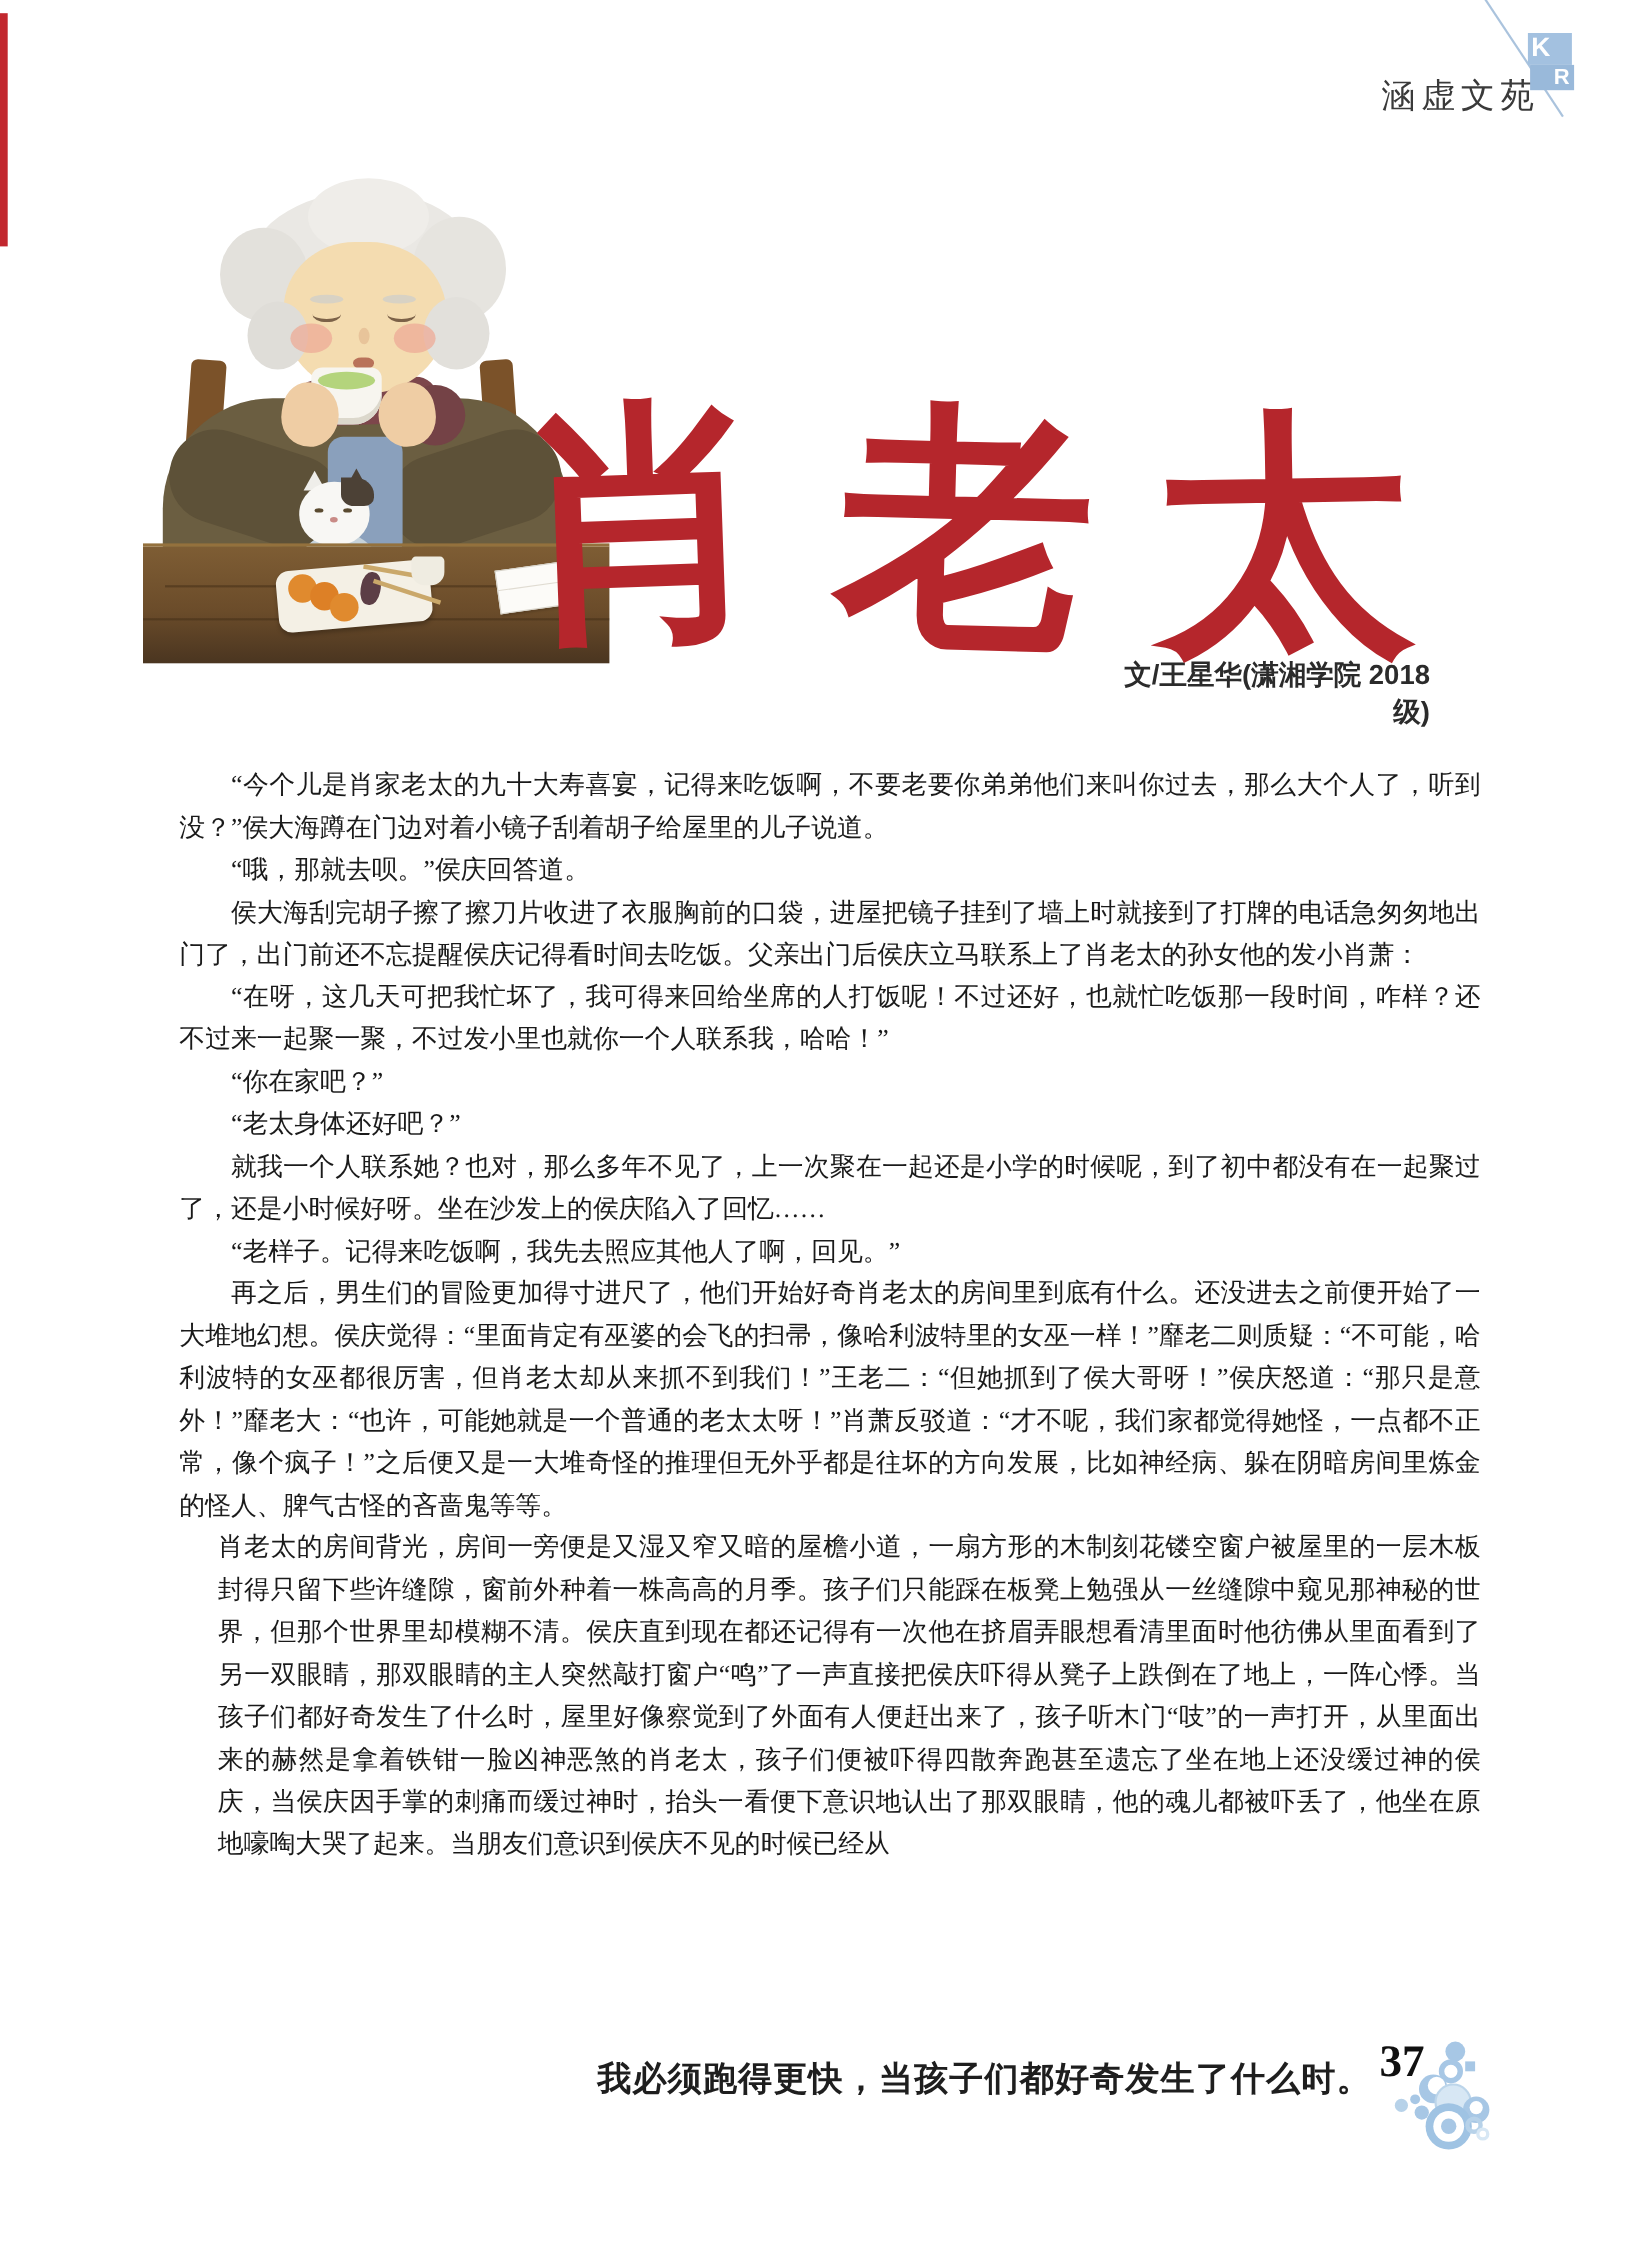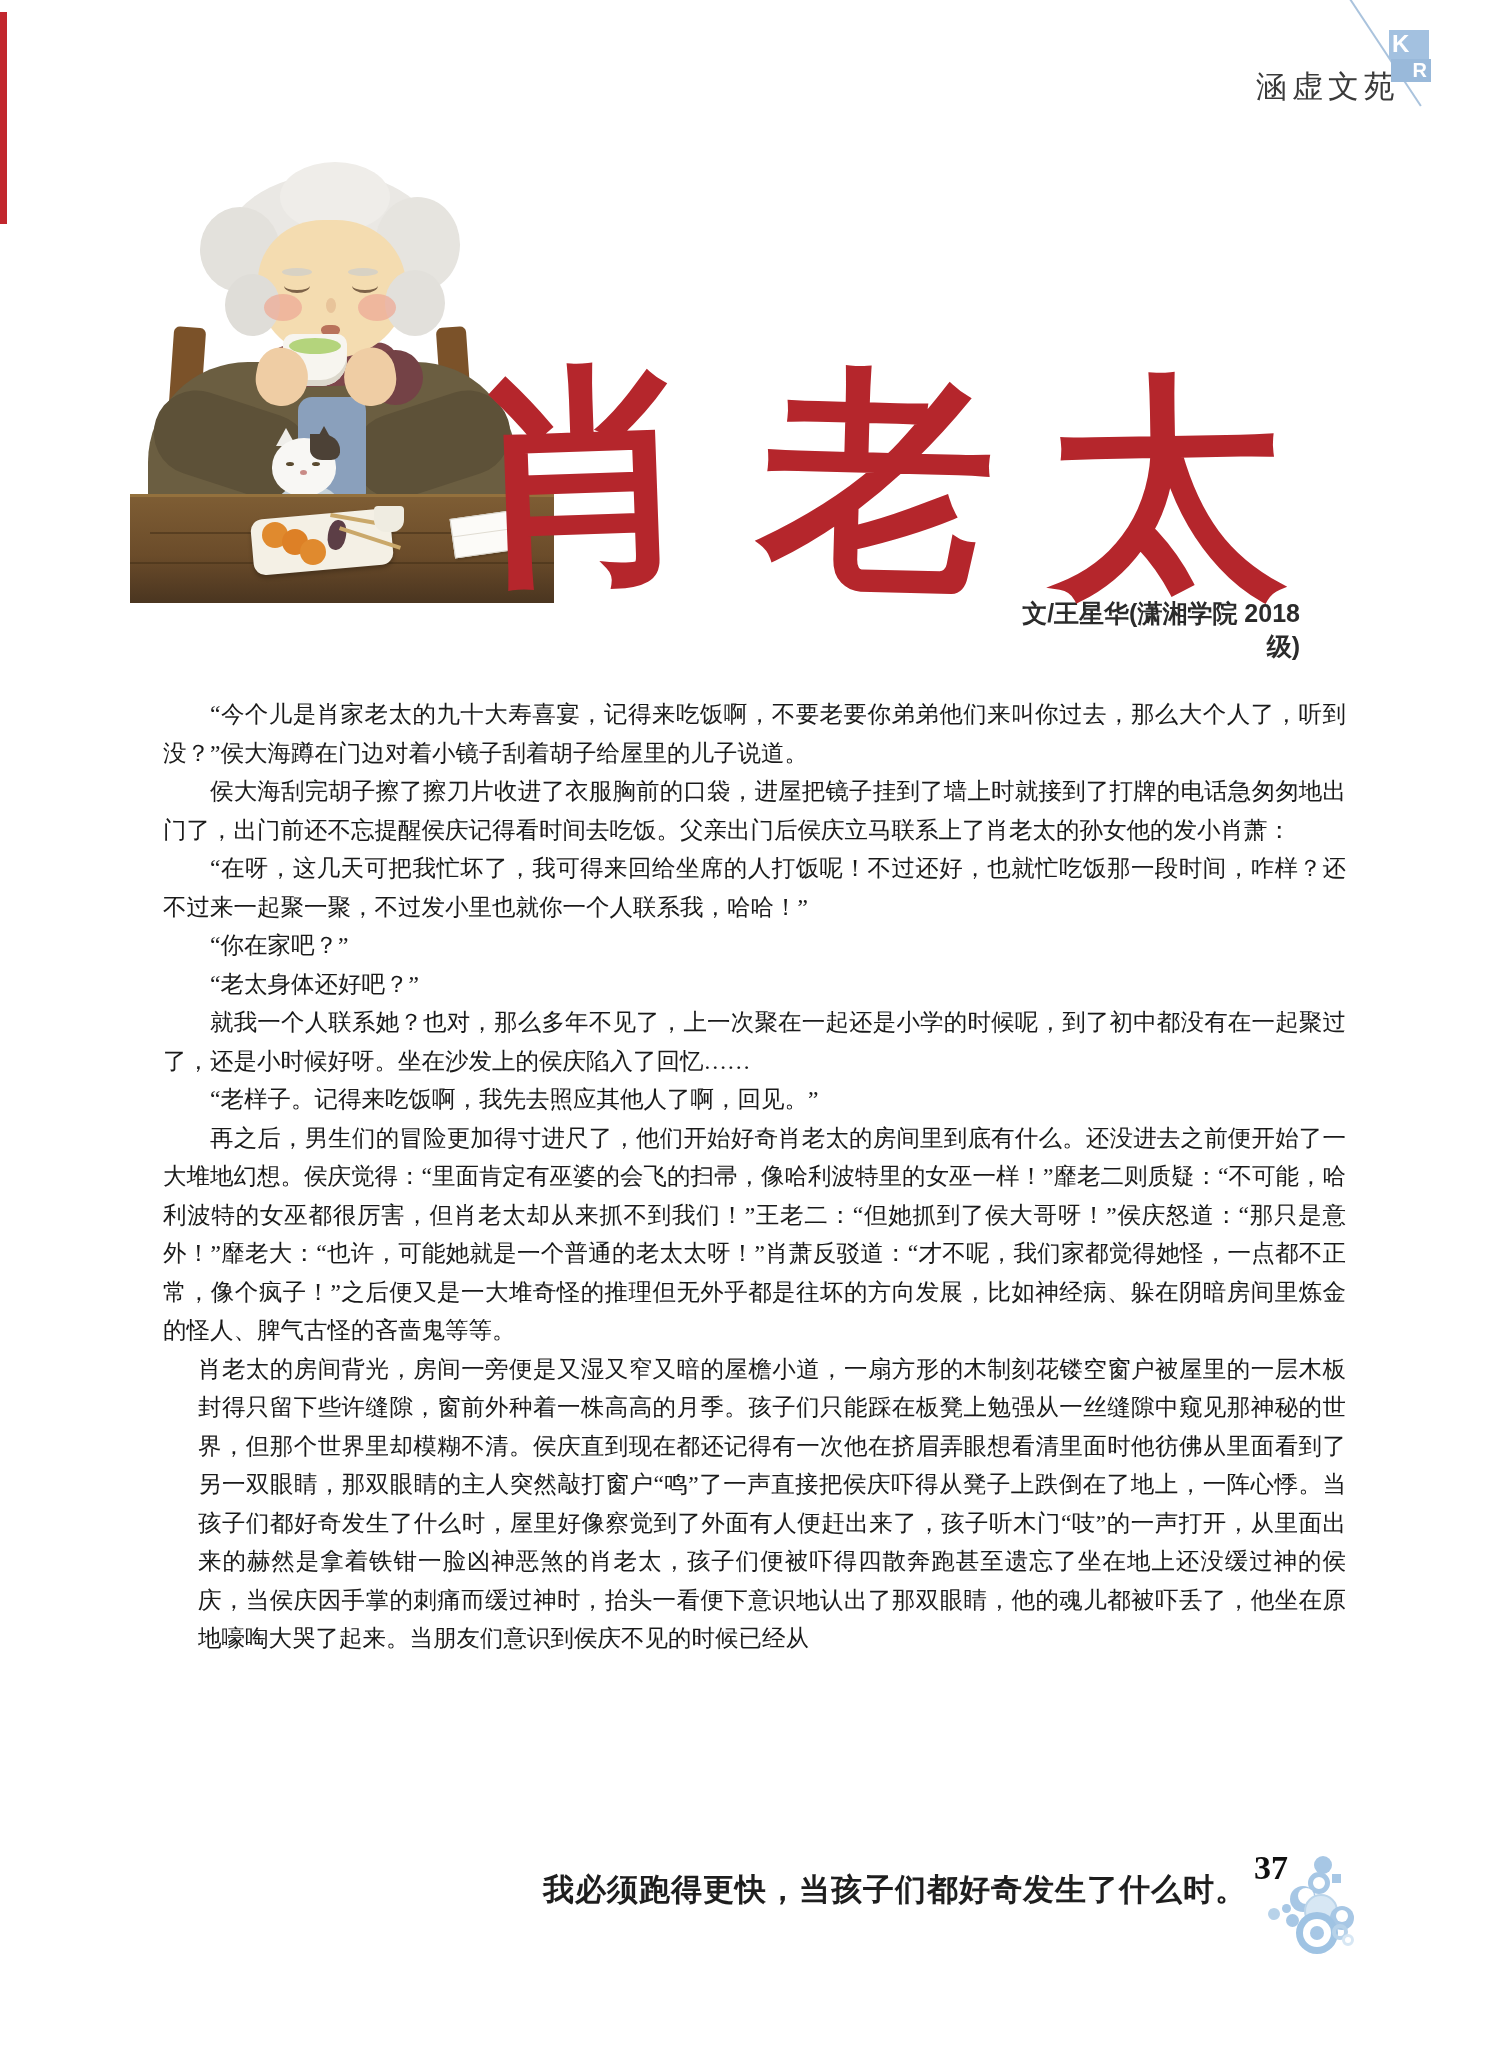--- a/index.html
+++ b/index.html
@@ -32,21 +32,21 @@
             font-weight:bold; font-size:25px; color:#2b2b2b; }
 
   
   .story { left:163px; top:695px; width:1183px; font-size:23.5px; line-height:38.5px; letter-spacing:0px;
            text-align:justify; color:#1a1a1a; }
   .story p { margin:0; text-indent:2em; }
   .story p.noindent { text-indent:0;margin-left:35px; }
 
   
   .quote { left:0; top:1869px; width:1247px; text-align:right; font-size:31px; font-weight:600; color:#1e1e1e; letter-spacing:1px; }
-  .pagenum { left:1254px; top:1849px; font-size:34px; font-weight:bold; color:#101010; }
+  .pagenum { left:1254px; top:1849px; font-size:41px; font-weight:bold; color:#101010; }
 
   
   .bubbles { left:1268px; top:1846px; width:88px; height:118px; }
   .bubbles div { position:absolute; border-radius:50%; }
   .b1 { left:46px; top:10px; width:18px; height:18px; background:#a7c7e5; }
   .b2 { left:40px; top:26px; width:22px; height:22px; border:5px solid #a7c7e5; background:#fff; box-sizing:border-box; }
   .b3 { left:64px; top:28px; width:9px; height:9px; background:#a7c7e5; border-radius:0 !important; }
   .b4 { left:22px; top:40px; width:26px; height:26px; background:#a7c7e5; }
   .b4i{ left:30px; top:42px; width:16px; height:16px; background:#fff; }
   .b5 { left:36px; top:48px; width:34px; height:34px; background:#d7e7f4; border:2px solid #bcd5ea; box-sizing:border-box; }
@@ -179,20 +179,21 @@
   <div class="abs title">
     <span class="t0">肖</span>
     <span class="t1">老</span>
     <span class="t2">太</span>
   </div>
 
   <div class="abs byline">文/王星华(潇湘学院 2018 级)</div>
 
   <div class="abs story">
     <p>“今个儿是肖家老太的九十大寿喜宴，记得来吃饭啊，不要老要你弟弟他们来叫你过去，那么大个人了，听到没？”侯大海蹲在门边对着小镜子刮着胡子给屋里的儿子说道。</p>
+    <p>“哦，那就去呗。”侯庆回答道。</p>
     <p>侯大海刮完胡子擦了擦刀片收进了衣服胸前的口袋，进屋把镜子挂到了墙上时就接到了打牌的电话急匆匆地出门了，出门前还不忘提醒侯庆记得看时间去吃饭。父亲出门后侯庆立马联系上了肖老太的孙女他的发小肖萧：</p>
     <p>“在呀，这几天可把我忙坏了，我可得来回给坐席的人打饭呢！不过还好，也就忙吃饭那一段时间，咋样？还不过来一起聚一聚，不过发小里也就你一个人联系我，哈哈！”</p>
     <p>“你在家吧？”</p>
     <p>“老太身体还好吧？”</p>
     <p>就我一个人联系她？也对，那么多年不见了，上一次聚在一起还是小学的时候呢，到了初中都没有在一起聚过了，还是小时候好呀。坐在沙发上的侯庆陷入了回忆……</p>
     <p>“老样子。记得来吃饭啊，我先去照应其他人了啊，回见。”</p>
     <p>再之后，男生们的冒险更加得寸进尺了，他们开始好奇肖老太的房间里到底有什么。还没进去之前便开始了一大堆地幻想。侯庆觉得：“里面肯定有巫婆的会飞的扫帚，像哈利波特里的女巫一样！”靡老二则质疑：“不可能，哈利波特的女巫都很厉害，但肖老太却从来抓不到我们！”王老二：“但她抓到了侯大哥呀！”侯庆怒道：“那只是意外！”靡老大：“也许，可能她就是一个普通的老太太呀！”肖萧反驳道：“才不呢，我们家都觉得她怪，一点都不正常，像个疯子！”之后便又是一大堆奇怪的推理但无外乎都是往坏的方向发展，比如神经病、躲在阴暗房间里炼金的怪人、脾气古怪的吝啬鬼等等。</p>
     <p class="noindent">肖老太的房间背光，房间一旁便是又湿又窄又暗的屋檐小道，一扇方形的木制刻花镂空窗户被屋里的一层木板封得只留下些许缝隙，窗前外种着一株高高的月季。孩子们只能踩在板凳上勉强从一丝缝隙中窥见那神秘的世界，但那个世界里却模糊不清。侯庆直到现在都还记得有一次他在挤眉弄眼想看清里面时他彷佛从里面看到了另一双眼睛，那双眼睛的主人突然敲打窗户“鸣”了一声直接把侯庆吓得从凳子上跌倒在了地上，一阵心悸。当孩子们都好奇发生了什么时，屋里好像察觉到了外面有人便赶出来了，孩子听木门“吱”的一声打开，从里面出来的赫然是拿着铁钳一脸凶神恶煞的肖老太，孩子们便被吓得四散奔跑甚至遗忘了坐在地上还没缓过神的侯庆，当侯庆因手掌的刺痛而缓过神时，抬头一看便下意识地认出了那双眼睛，他的魂儿都被吓丢了，他坐在原地嚎啕大哭了起来。当朋友们意识到侯庆不见的时候已经从</p>
   </div>
 

